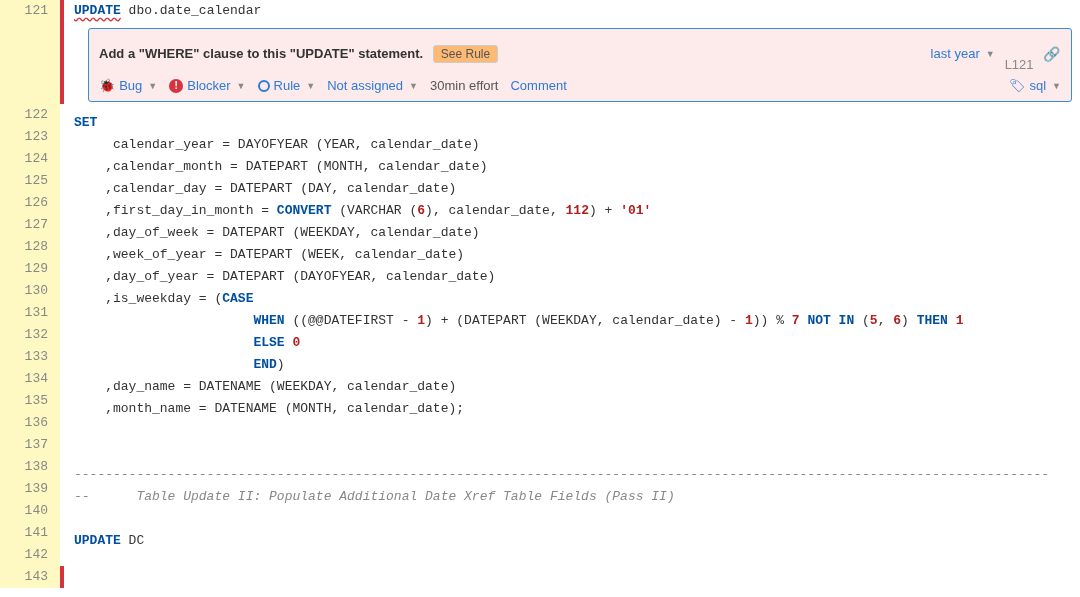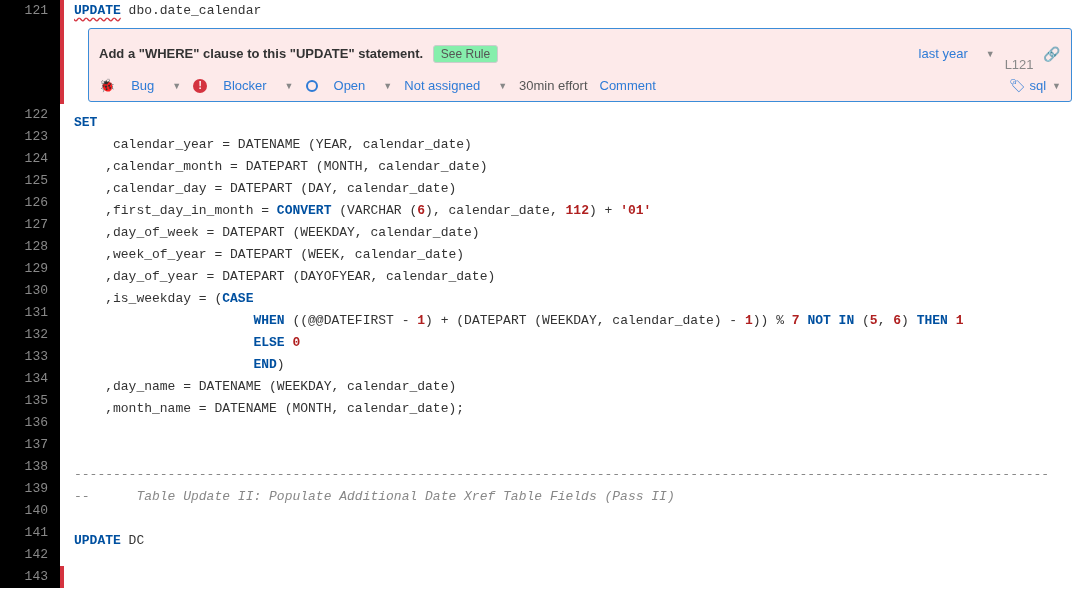--- a/index.html
+++ b/index.html
@@ -5,21 +5,21 @@
 * { margin: 0; padding: 0; box-sizing: border-box; }
 body {
   font-family: Menlo, Monaco, "Courier New", monospace;
   font-size: 13px;
   background: #fff;
   color: #333;
   display: flex;
   width: 1080px;
 }
 .gutter {
-  background: #000000;
+  background: #fef9c3;
   width: 60px;
   flex-shrink: 0;
   padding-top: 0;
 }
 .gutter .ln {
   height: 22px;
   line-height: 22px;
   text-align: right;
   padding-right: 12px;
   color: #888;
@@ -70,21 +70,21 @@
   align-items: center;
   justify-content: space-between;
   margin-bottom: 6px;
 }
 .issue-title {
   font-weight: bold;
   color: #333;
 }
 .see-rule {
   border: 1px solid #ccc;
-  background: #86efac;
+  background: #fdba74;
   padding: 1px 7px;
   border-radius: 3px;
   margin-left: 6px;
   color: #555;
   font-size: 12px;
   cursor: pointer;
 }
 .issue-right {
   display: flex;
   align-items: center;
@@ -104,21 +104,21 @@
 }
 .issue-meta {
   display: flex;
   align-items: center;
   gap: 12px;
   color: #2e7bd6;
 }
 .meta-item {
   display: flex;
   align-items: center;
-  gap: 16px;
+  gap: 4px;
   cursor: pointer;
 }
 .meta-item.plain { color: #555; cursor: default; }
 .bug-icn { color: #d4333f; }
 .blocker-icn {
   display: inline-flex;
   width: 14px; height: 14px;
   border-radius: 50%;
   background: #d4333f;
   color: #fff;
@@ -207,40 +207,40 @@
               <span>Bug</span>
               <span class="caret">▼</span>
             </span>
           <span class="meta-item">
               <span class="blocker-icn">!</span>
               <span>Blocker</span>
               <span class="caret">▼</span>
             </span>
           <span class="meta-item">
               <span class="open-icn"></span>
-              <span>Open</span>
+              <span>Rule</span>
               <span class="caret">▼</span>
             </span>
           <span class="meta-item">
               <span>Not assigned</span>
               <span class="caret">▼</span>
             </span>
           <span class="meta-item plain">30min effort</span>
           <span class="meta-item">Comment</span>
         </div>
         <div class="tag-right">
           <span class="tag-icn">🏷</span>
             <span>sql</span>
             <span class="caret">▼</span>
         </div>
       </div>
     </div>
 
     <div class="line"><span class="kw">SET</span></div>
-    <div class="line">     calendar_year = DATENAME (YEAR, calendar_date)</div>
+    <div class="line">     calendar_year = DAYOFYEAR (YEAR, calendar_date)</div>
     <div class="line">    ,calendar_month = DATEPART (MONTH, calendar_date)</div>
     <div class="line">    ,calendar_day = DATEPART (DAY, calendar_date)</div>
     <div class="line"><span>    ,first_day_in_month = </span><span class="kw">CONVERT</span><span> (VARCHAR (</span><span class="num">6</span><span>), calendar_date, </span><span class="num">112</span><span>) + </span><span class="str">'01'</span></div>
     <div class="line">    ,day_of_week = DATEPART (WEEKDAY, calendar_date)</div>
     <div class="line">    ,week_of_year = DATEPART (WEEK, calendar_date)</div>
     <div class="line">    ,day_of_year = DATEPART (DAYOFYEAR, calendar_date)</div>
     <div class="line"><span>    ,is_weekday = (</span><span class="kw">CASE</span></div>
     <div class="line"><span>                       </span><span class="kw">WHEN</span><span> ((@@DATEFIRST - </span><span class="num">1</span><span>) + (DATEPART (WEEKDAY, calendar_date) - </span><span class="num">1</span><span>)) % </span><span class="num">7</span><span class="kw"> NOT IN </span><span>(</span><span class="num">5</span><span>, </span><span class="num">6</span><span>) </span><span class="kw">THEN</span><span> </span><span class="num">1</span></div>
     <div class="line"><span>                       </span><span class="kw">ELSE</span><span class="num"> 0</span></div>
     <div class="line"><span>                       </span><span class="kw">END</span><span>)</span></div>

